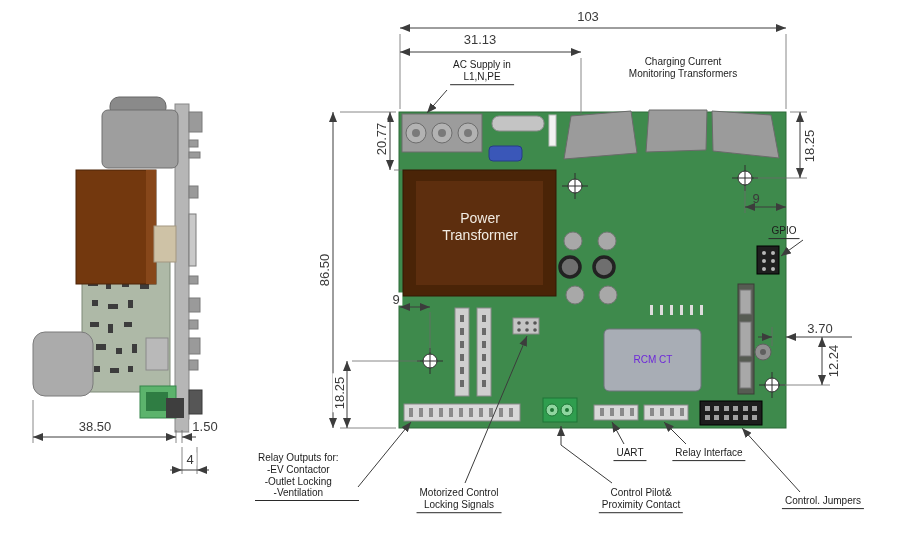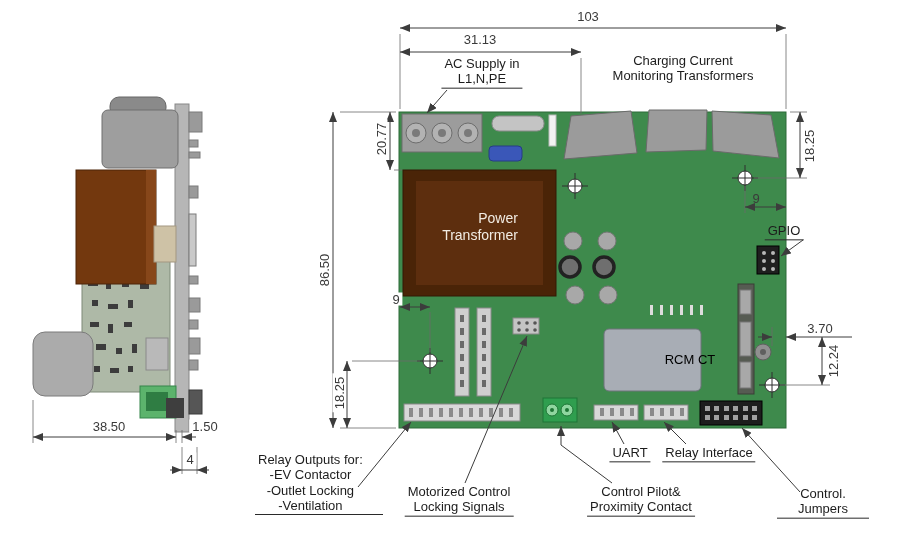--- a/index.html
+++ b/index.html
@@ -2,24 +2,24 @@
 <html><head>
 <meta charset="utf-8">
 <style>
   * { margin:0; padding:0; box-sizing:border-box; }
   html,body { background:#ffffff; }
   body { width:915px; height:535px; position:relative; font-family:"Liberation Sans",sans-serif; overflow:hidden; }
   #canvas { position:absolute; left:0; top:0; z-index:1; }
   svg .ext { stroke:#6b6b6b; stroke-width:0.8; fill:none; }
   svg .dl  { stroke:#3c3c3c; stroke-width:1; fill:none; }
   svg .xh  { stroke:#2f2f2f; stroke-width:1; }
-  .lbl { position:absolute; transform:translate(-50%,-50%); font-size:13px; color:#1c1c1c;
+  .lbl { position:absolute; transform:translate(-50%,-50%); font-size:10px; color:#1c1c1c;
          text-align:center; white-space:pre-line; line-height:1.18; z-index:2; }
   .u   { border-bottom:1.3px solid #2a2a2a; padding:0 3px 1px; }
-  .onboard { color:#f2ece3; z-index:2;text-align:right; }
+  .onboard { color:#f2ece3; z-index:2; }
   .relay-block { transform:none; text-align:center; padding-right:20px; }
   .dim { position:absolute; transform:translate(-50%,-50%); font-size:13px; color:#3a3a3a;
          background:#ffffff; padding:0 3px; line-height:1; z-index:2; white-space:nowrap; }
   .dim.rot { transform:translate(-50%,-50%) rotate(-90deg); }
   .dim.onbg { background:transparent; }
 </style>
 </head>
 <body>
 
 <svg id="canvas" width="915" height="535" viewBox="0 0 915 535">
@@ -338,21 +338,21 @@
   </g>
 </svg>
 
 <div class="lbl u" style="left:482px;top:72px">AC Supply in
 L1,N,PE</div>
 <div class="lbl" style="left:683px;top:68px">Charging Current
 Monitoring Transformers</div>
 <div class="lbl u" style="left:784px;top:232px">GPIO</div>
 <div class="lbl onboard" style="left:480px;top:227px;font-size:14px">Power
 Transformer</div>
-<div class="lbl onboard" style="left:690px;top:360px;color:#000000">RCM CT</div>
+<div class="lbl onboard" style="left:653px;top:360px;color:#6d28d9">RCM CT</div>
 <div class="lbl relay-block u" style="left:255px;top:452px">Relay Outputs for:
 -EV Contactor
 -Outlet Locking
 -Ventilation</div>
 <div class="lbl u" style="left:459px;top:500px">Motorized Control
 Locking Signals</div>
 <div class="lbl u" style="left:630px;top:454px">UART</div>
 <div class="lbl u" style="left:709px;top:454px">Relay Interface</div>
 <div class="lbl u" style="left:641px;top:500px">Control Pilot&amp;
 Proximity Contact</div>
@@ -361,15 +361,15 @@
 <div class="dim" style="left:588px;top:16px">103</div>
 <div class="dim" style="left:480px;top:39px">31.13</div>
 <div class="dim rot" style="left:381px;top:139px">20.77</div>
 <div class="dim rot" style="left:324px;top:270px">86.50</div>
 <div class="dim rot" style="left:809px;top:146px">18.25</div>
 <div class="dim onbg" style="left:756px;top:198px">9</div>
 <div class="dim" style="left:820px;top:328px">3.70</div>
 <div class="dim rot" style="left:833px;top:361px">12.24</div>
 <div class="dim" style="left:396px;top:299px">9</div>
 <div class="dim rot" style="left:339px;top:393px">18.25</div>
-<div class="dim" style="left:109px;top:426px">38.50</div>
+<div class="dim" style="left:95px;top:426px">38.50</div>
 <div class="dim" style="left:205px;top:426px">1.50</div>
 <div class="dim" style="left:190px;top:459px">4</div>
 
 </body></html>

